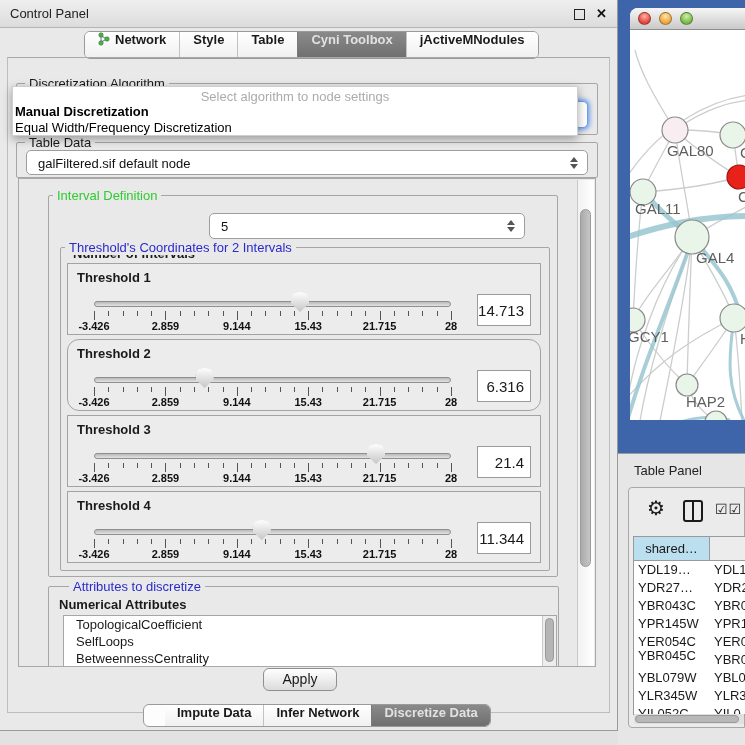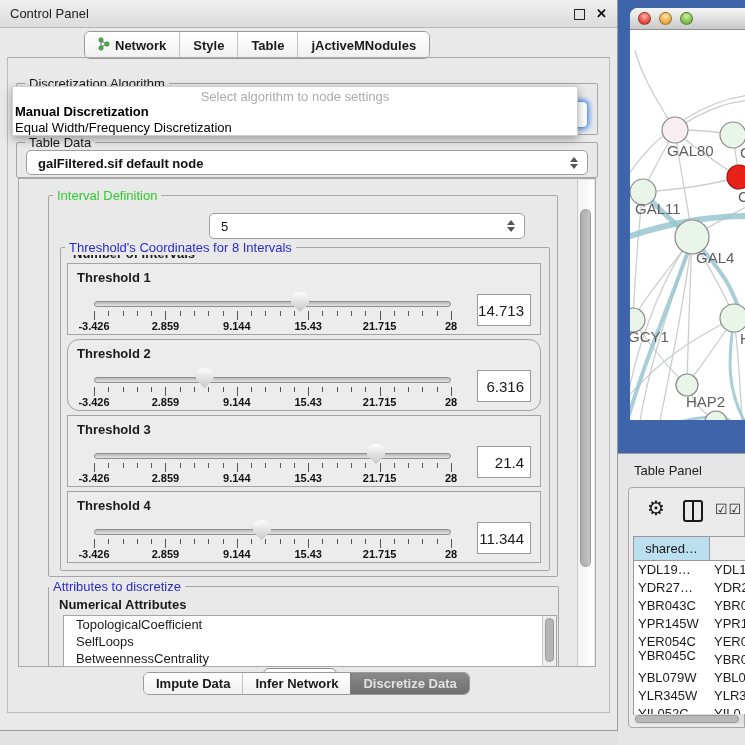--- a/index.html
+++ b/index.html
@@ -6,25 +6,25 @@
   body{font-family:"Liberation Sans",sans-serif;background:#E2E2E2;}
   #root{position:relative;width:745px;height:745px;overflow:hidden;background:#E2E2E2;font-size:13px;color:#1A1A1A;}
   
   .cwin{position:absolute;left:0;top:0;width:618px;height:731px;background:#E9E9E9;border-right:1px solid #9A9A9A;border-bottom:1px solid #9A9A9A;box-sizing:border-box;}
   .titlebar{position:absolute;left:0;top:0;width:100%;height:28px;background:linear-gradient(#EFEFEF,#DCDCDC);border-bottom:1px solid #B5B5B5;box-sizing:border-box;}
   .titlebar .ttl{position:absolute;left:10px;top:6px;font-size:13px;color:#222;}
   .minbox{position:absolute;right:32px;top:9px;width:9px;height:9px;border:1.5px solid #222;}
   .closex{position:absolute;right:10px;top:6px;font-size:13px;font-weight:bold;color:#111;}
   
   .seg{position:absolute;display:flex;background:#FDFDFD;border:1px solid #9A9A9A;border-radius:6px;overflow:hidden;}
-  .seg .tab{display:flex;align-items:center;gap:5px;padding:0 13px;font-weight:bold;font-size:13px;color:#1A1A1A;background:linear-gradient(#FFFFFF,#F0F0F0);white-space:nowrap;}
+  .seg .tab{display:flex;gap:5px;padding:0 13px;font-weight:bold;font-size:13px;color:#1A1A1A;background:linear-gradient(#FFFFFF,#F0F0F0);white-space:nowrap;}
   .seg .tab + .tab{border-left:1px solid #C2C2C2;}
   .seg .tab.sel{background:linear-gradient(#8A8A8A,#6F6F6F);color:#E2E2E2;border-left-color:#7A7A7A;}
   #topTabs{left:84px;top:31px;height:26px;}
-  #bottomTabs{left:143px;top:672px;height:21px;}
+  #bottomTabs{left:143px;top:704px;height:21px;padding-left:21px;}
   #bottomTabs .tab{padding:0 12px;}
   .content-frame{position:absolute;left:7px;top:57px;width:603px;height:656px;border:1px solid #BDBDBD;border-top-color:#A8A8A8;box-sizing:border-box;}
   
   .fs{position:absolute;border:1px solid #A6A6A6;border-radius:2px;box-sizing:border-box;}
   .legend{position:absolute;top:-8px;left:8px;background:#E9E9E9;padding:0 4px;font-size:13px;white-space:nowrap;}
   .legend.green{color:#2FCB2F;}
   .legend.blue{color:#2A2ACC;}
   
   .combo{position:absolute;background:#FFF;border:1px solid #9E9E9E;border-radius:5px;box-sizing:border-box;}
   .combo .cv{position:absolute;left:11px;top:50%;transform:translateY(-50%);font-size:13px;color:#111;white-space:nowrap;}
@@ -107,59 +107,62 @@
               <circle cx="9" cy="7" r="2.2" fill="#4CAF50" stroke="#2E7D32" stroke-width=".6"></circle>
             </svg></span>
           <span>Network</span>
         </div>
         <div class="tab">
           <span>Style</span>
         </div>
         <div class="tab">
           <span>Table</span>
         </div>
+        <div class="tab sel">
+          <span>Cyni Toolbox</span>
+        </div>
         <div class="tab">
           <span>jActiveMNodules</span>
         </div>
       </div>
 
     <div class="content-frame"></div>
 
     <div class="fs" style="left:16px;top:83px;width:582px;height:52px;">
       <span class="legend">Discretization Algorithm</span>
     </div>
     <div class="combo focusring" style="left:26px;top:101px;width:562px;height:27px;z-index:5;">
       <span class="spinner"></span>
     </div>
 
     <div class="fs" style="left:16px;top:142px;width:582px;height:36px;">
       <span class="legend">Table Data</span>
     </div>
-    <div class="combo" style="left:26px;top:150px;width:562px;height:25px;z-index:5;font-weight:bold;">
+    <div class="combo" style="left:26px;top:150px;width:562px;height:25px;z-index:5;">
       <span class="cv">galFiltered.sif default node</span>
       <span class="spinner"></span>
     </div>
 
     <div class="overlay">
       <div class="ph">Select algorithm to node settings</div>
       <div class="op1">Manual Discretization</div>
       <div class="op2">Equal Width/Frequency Discretization</div>
     </div>
 
     <div class="spane">
       <div class="fs" style="left:29px;top:16px;width:510px;height:382px;">
         <span class="legend green" style="left:4px;">Interval Definition</span>
       </div>
       <div class="abs" style="left:54px;top:40px;font-weight:bold;">Number of Intervals</div>
       <div class="combo" style="left:190px;top:34px;width:316px;height:26px;">
         <span class="cv">5</span>
         <span class="spinner"></span>
       </div>
       <div class="fs" style="left:41px;top:68px;width:490px;height:324px;">
-        <span class="legend blue" style="left:4px;">Threshold's Coordinates for 8 Intervals</span>
+        <span class="legend blue" style="left:4px;">Threshold's Coordinates for 2 Intervals</span>
       </div>
       <div id="thresholdRows">
           <div class="thr" style="top: 84px;">
             <div class="tlabel">Threshold 1</div>
             <div class="track"></div>
             <div class="thumb" style="left: 223.059px;"></div>
             <div class="tick major" style="left: 26px;"></div>
             <div class="tick minor" style="left: 40.28px;"></div>
             <div class="tick minor" style="left: 54.56px;"></div>
             <div class="tick minor" style="left: 68.84px;"></div>
@@ -311,21 +314,21 @@
             <div class="tklab" style="left: 240.2px;">15.43</div>
             <div class="tklab" style="left: 311.6px;">21.715</div>
             <div class="tklab" style="left: 383px;">28</div>
             <div class="vbox">
               <span>11.344</span>
             </div>
           </div>
         </div>
 
       <div class="fs" style="left:29px;top:407px;width:511px;height:90px;">
-        <span class="legend blue" style="left:0;">Attributes to discretize</span>
+        <span class="legend blue" style="left:20px;">Attributes to discretize</span>
       </div>
       <div class="attrhdr" style="left:40px;top:418px;position:absolute;">Numerical Attributes</div>
       <div class="attrlist" style="left:44px;top:436px;width:494px;height:52px;" id="attrList">
         <div class="lvtrack">
             <div class="lvthumb"></div>
           </div>
       <div class="item">TopologicalCoefficient</div>
           <div class="item">SelfLoops</div>
           <div class="item">BetweennessCentrality</div>
         </div>

